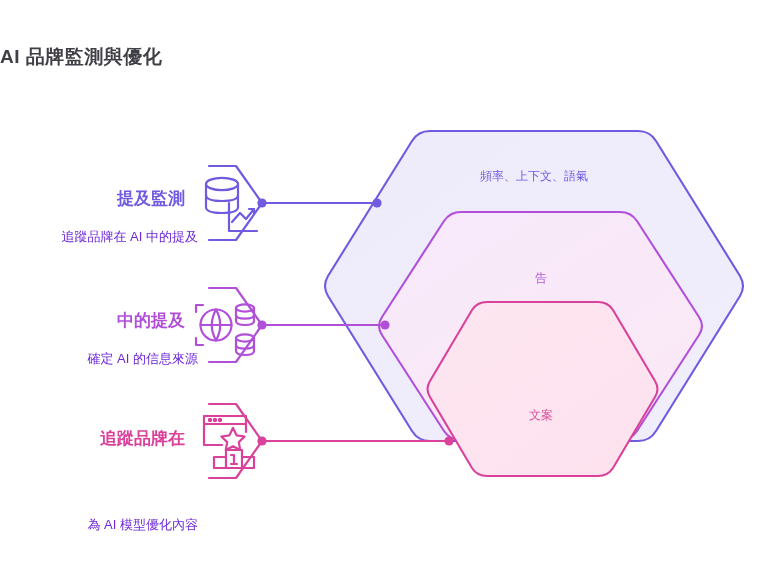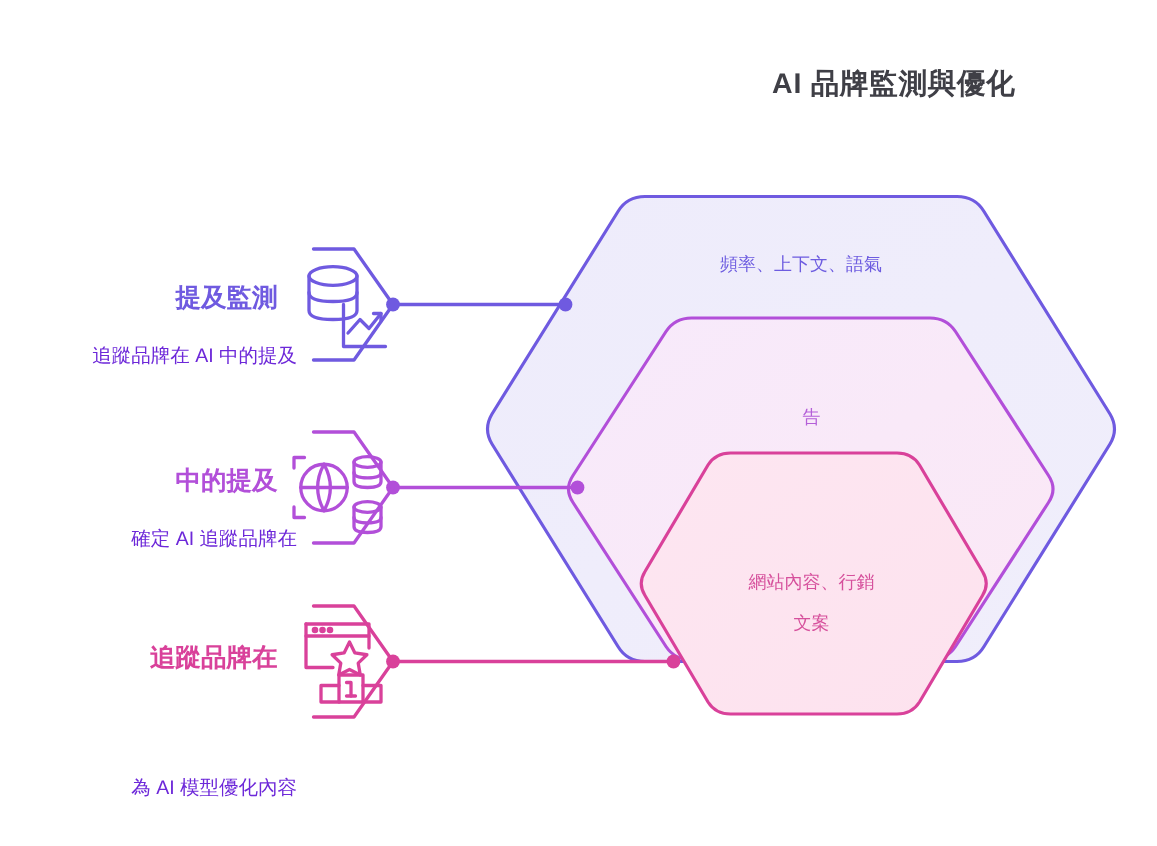--- a/index.html
+++ b/index.html
@@ -23,21 +23,21 @@
     width: 771px;
     height: 564px;
   }
 
   
   .title {
     position: absolute;
     top: 44px;
     left: 0;
     width: 677px;
-    text-align: right;
+    text-align: left;
     font-size: 19px;
     font-weight: bold;
     color: #3f3f46;
     letter-spacing: 0.5px;
     line-height: 26px;
   }
 
   
   .row {
     position: absolute;
@@ -216,31 +216,31 @@
 
 <div class="title">AI 品牌監測與優化</div>
 
 <div class="row" style="top:188px;">
   <div class="row-title" style="color:#6f5ae0;">提及監測</div>
   <div class="row-desc" style="top:40px;">追蹤品牌在 AI 中的提及</div>
 </div>
 
 <div class="row" style="top:310px;">
   <div class="row-title" style="color:#b24fd9;">中的提及</div>
-  <div class="row-desc" style="top:40px;">確定 AI 追蹤品牌在</div>
+  <div class="row-desc" style="top:40px;">確定 AI 的信息來源</div>
 </div>
 
 <div class="row" style="top:428px;">
   <div class="row-title" style="color:#d9419a;">追蹤品牌在</div>
   <div class="row-desc" style="top:40px;margin-top:48px;">為 AI 模型優化內容</div>
 </div>
 
 <div class="hex-label lbl-outer" style="left:398px; top:163px; width:272px;">頻率、上下文、語氣</div>
 
 <div class="hex-label lbl-mid" style="left:452px; top:238px; width:178px;">
   <br>
   <span>告</span>
 </div>
 
 <div class="hex-label lbl-inner" style="left:455px; top:375px; width:172px;">
-  <span>網站內容、行銷</span><br>
+  <br>
   <span>文案</span>
 </div>
 
 </body></html>

